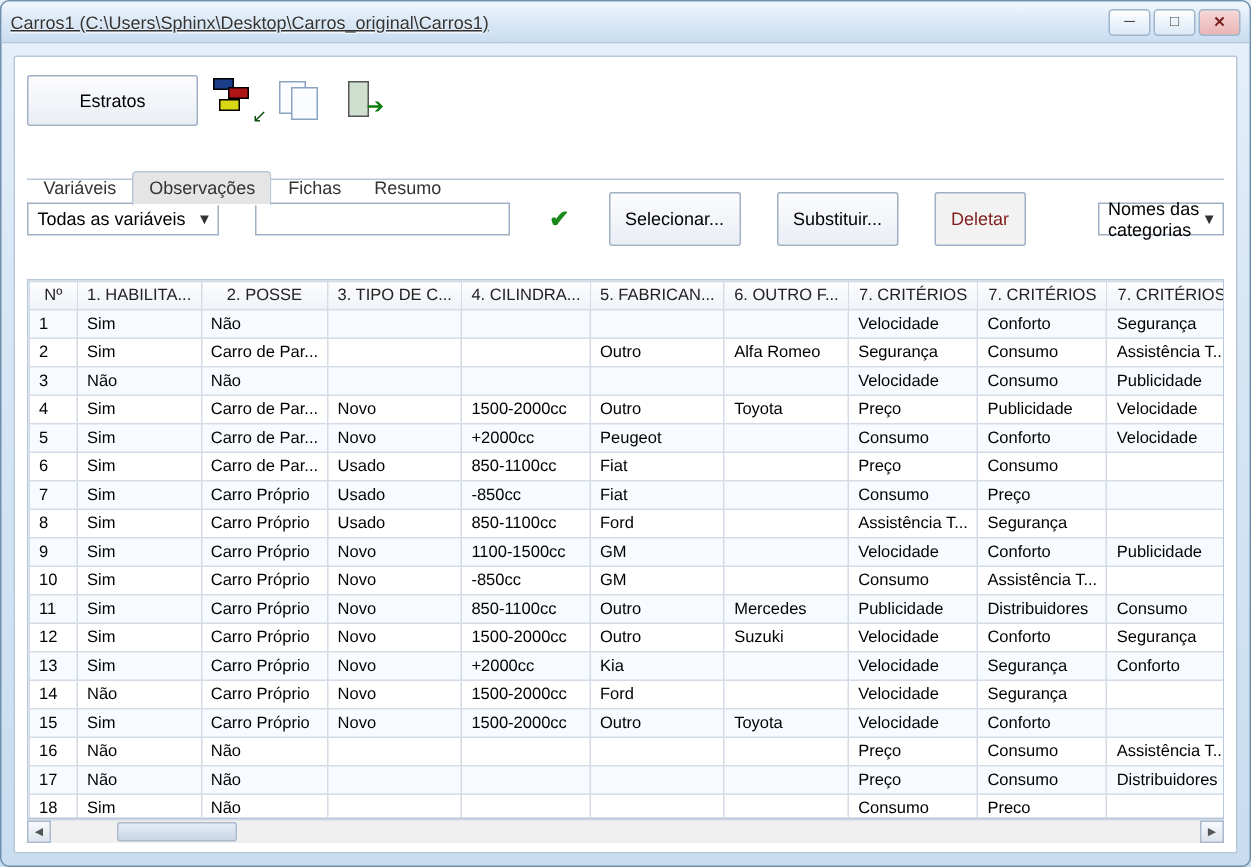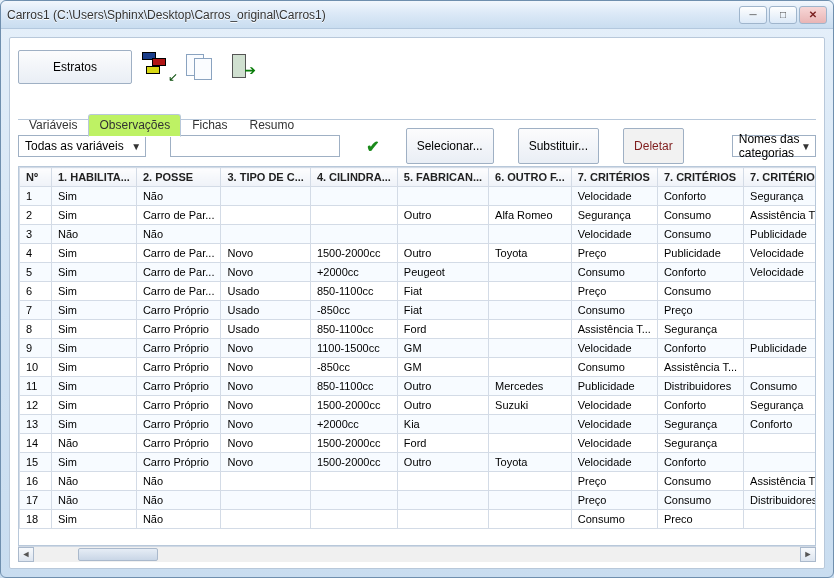--- a/index.html
+++ b/index.html
@@ -15,21 +15,21 @@
   .titlebar {
     height: 28px;
     background: linear-gradient(to bottom, #f2f7fd 0%, #dce9f7 45%, #c9ddf0 100%);
     border-bottom: 1px solid #b3c8de;
     display: flex; align-items: center;
     padding: 0 6px;
     font-size: 12px;
     color: #333;
     border-radius: 6px 6px 0 0;
   }
-  .titlebar .title { flex: 1; text-shadow: 0 1px 0 #fff; }
+  .titlebar .title { flex: 1; text-shadow: 0 1px 0 #fff; text-decoration: underline; }
   .winbtn {
     width: 28px; height: 18px;
     margin-left: 2px;
     border: 1px solid #9fb5cc;
     border-radius: 3px;
     background: linear-gradient(to bottom,#fefefe,#dce9f7);
     display: flex; align-items: center; justify-content: center;
     font-size: 10px; color: #444;
   }
   .winbtn.close { background: linear-gradient(to bottom,#f7d7d7,#e9b5b5); color:#7a2020; font-weight:bold;}
@@ -83,28 +83,28 @@
   .tab {
     padding: 3px 10px 4px 10px;
     border: 1px solid transparent;
     border-bottom: none;
     position: relative;
     top: 18px;
     color: #333;
   }
   .tab.active {
     border-color: #b8c8da;
-    background: #bef264;
+    background: #e5e5e5;
     border-bottom: 1px solid #fff;
     border-radius: 3px 3px 0 0;
     text-align: right;
   }
   .toolbar2 {
     display: flex; align-items: center; gap: 24px;
-    margin-bottom: 2px;
+    margin-bottom: 22px;
   }
   .combo {
     height: 22px; font-size: 12px;
     border: 1px solid #9fb0c4; background: #fff;
     display:flex; align-items:center; justify-content:space-between;
     padding: 0 4px 0 6px;
   }
   .combo .arrow{font-size:10px;color:#333;}
   .textbox {
     height: 22px; border:1px solid #9fb0c4; background:#fff;
@@ -125,22 +125,22 @@
     border-collapse:collapse; font-size:11px; width:max-content; min-width:100%;
     table-layout:fixed;
   }
   table.grid th, table.grid td{
     border:1px solid #d3dbe6; padding:2px 6px; height:19px; text-align:left;
     white-space:nowrap; overflow:hidden; text-overflow:ellipsis;
     background:#fff;
   }
   table.grid th{
     background:linear-gradient(to bottom,#fdfdfe,#eef2f8);
-    font-weight:bold; color:#222;
-    position:sticky; top:0;
+    font-weight:normal; color:#222;
+    position:sticky; top:0;text-align:center;
   }
   table.grid tr:nth-child(odd) td{ background:#f7fbff; }
   col.c-n { width:32px; }
   col.c-std { width:80px; }
   .hscroll{
     height:16px; border-top:1px solid #cfd8e4;
     background:#f0f0f0; position:relative;
   }
   .hscroll .thumb{
     position:absolute; left:60px; top:1px; width:80px; height:13px;

